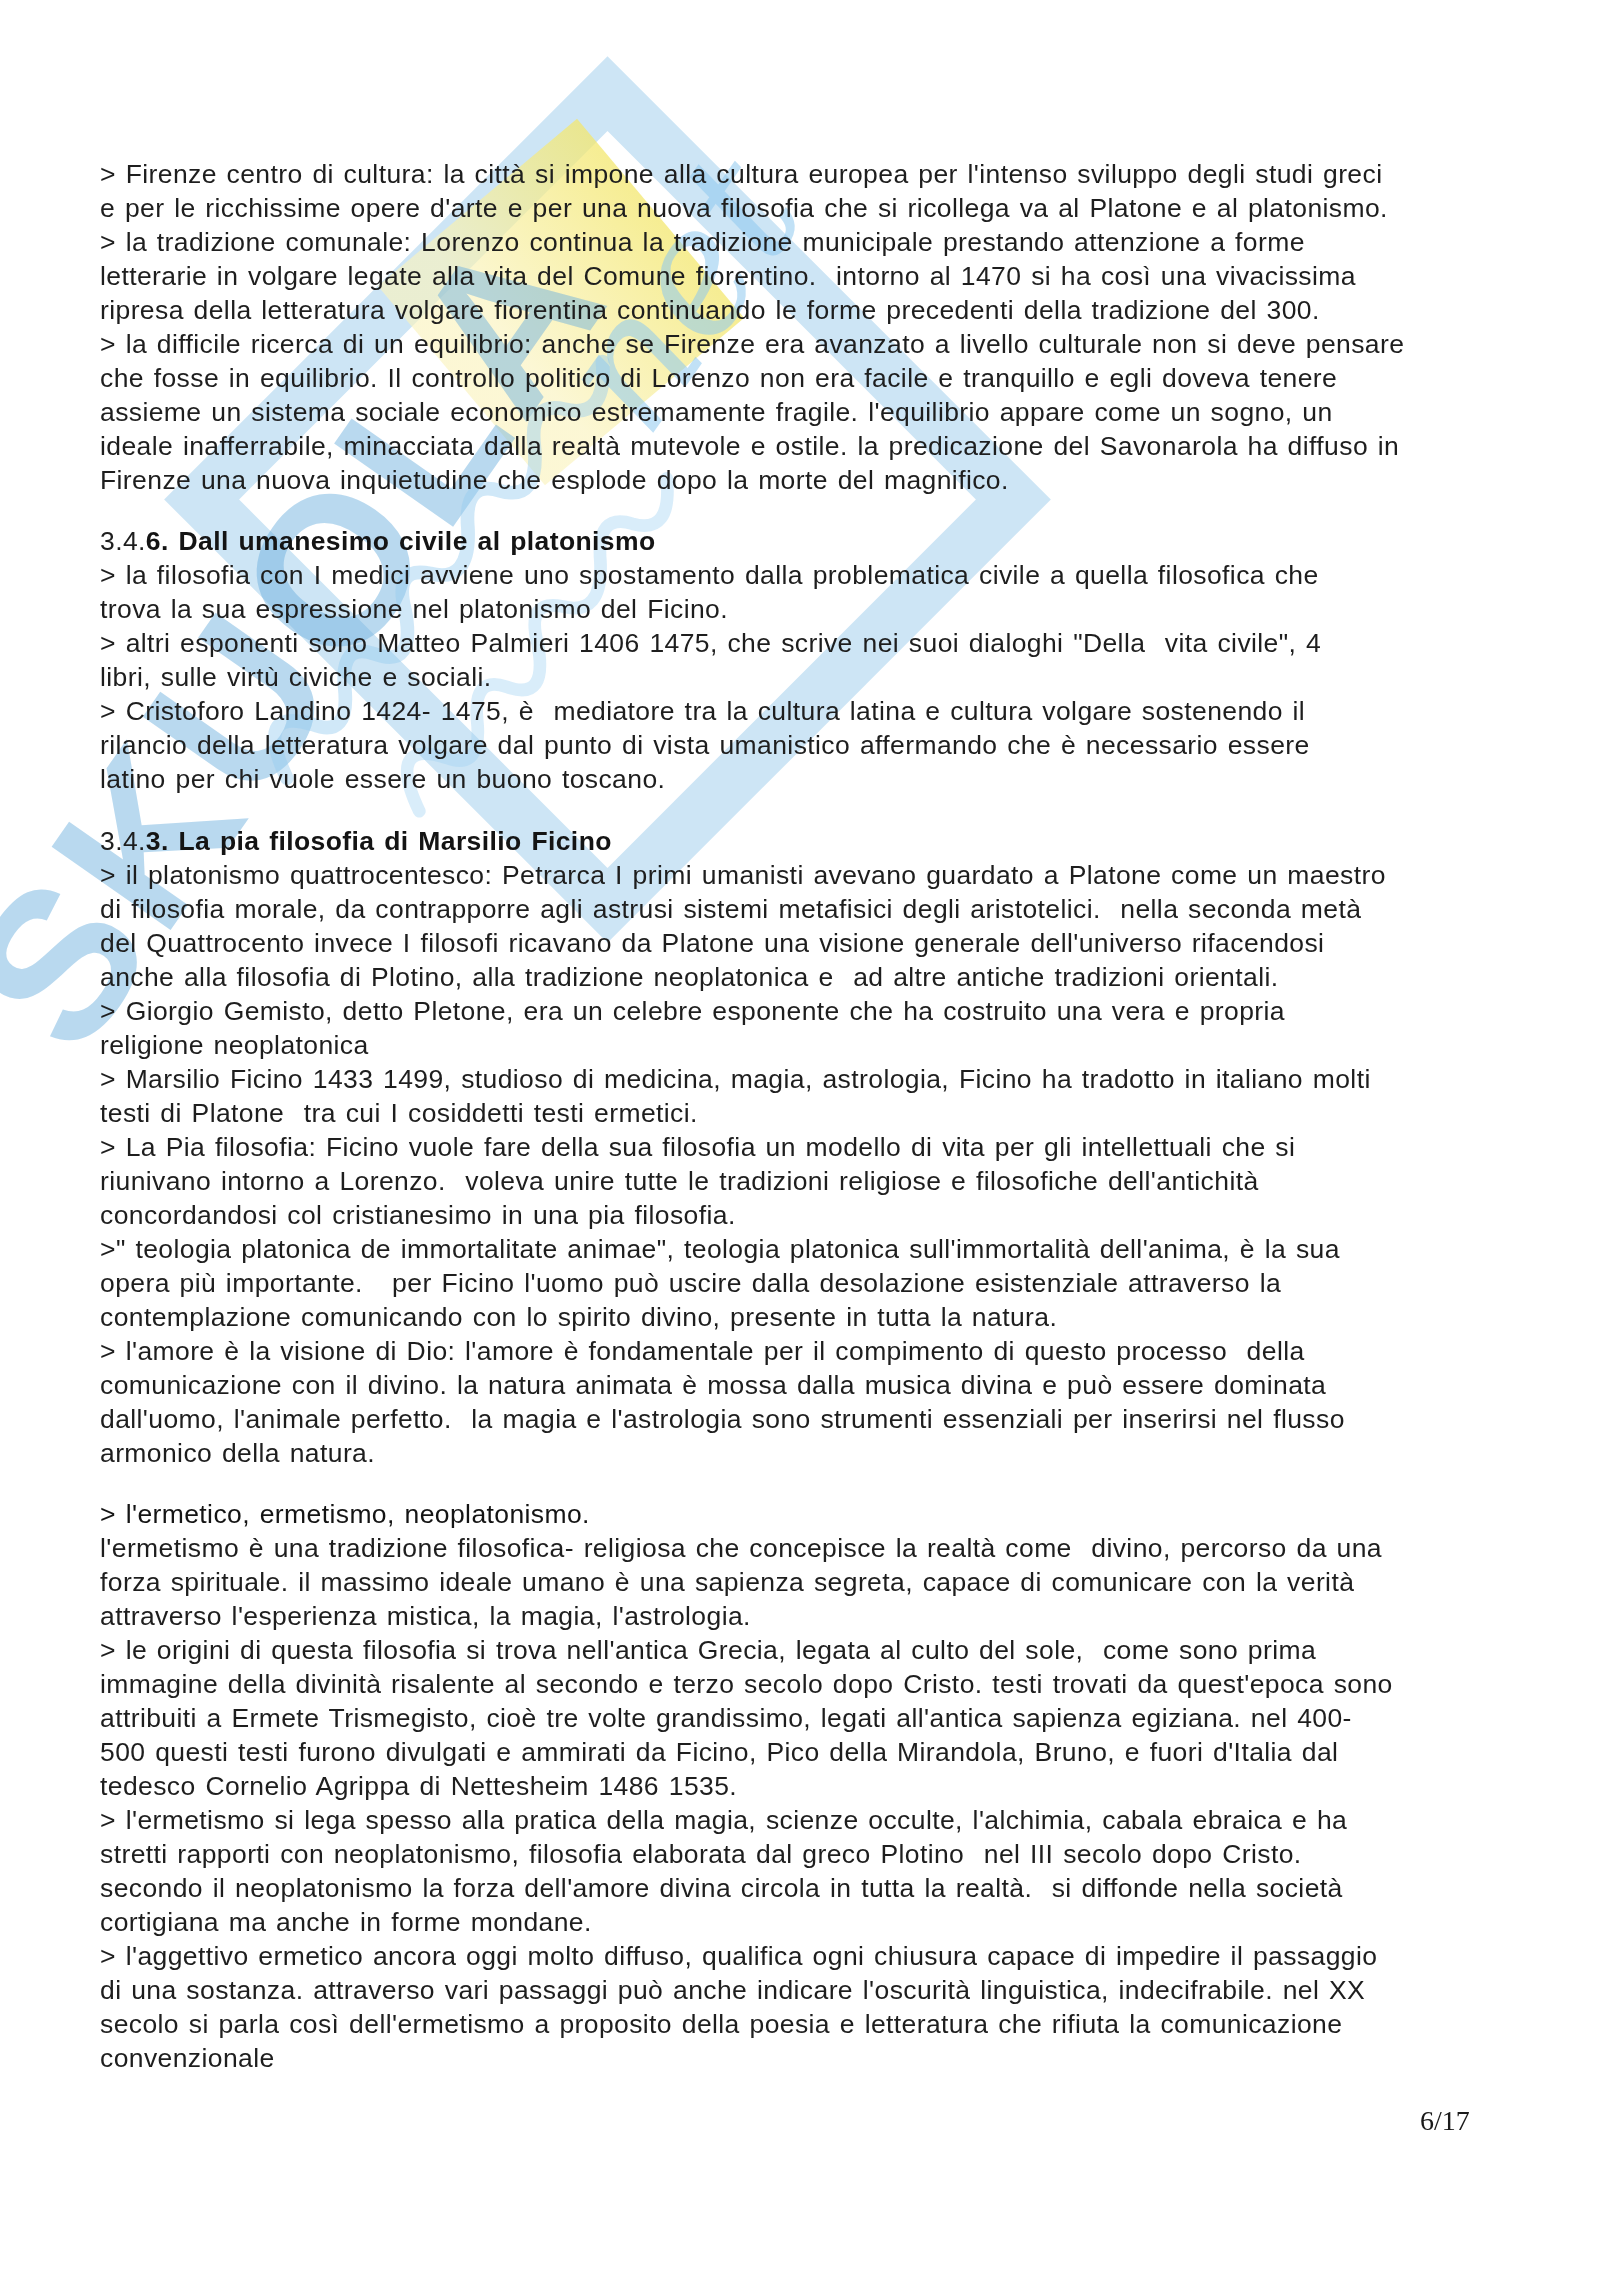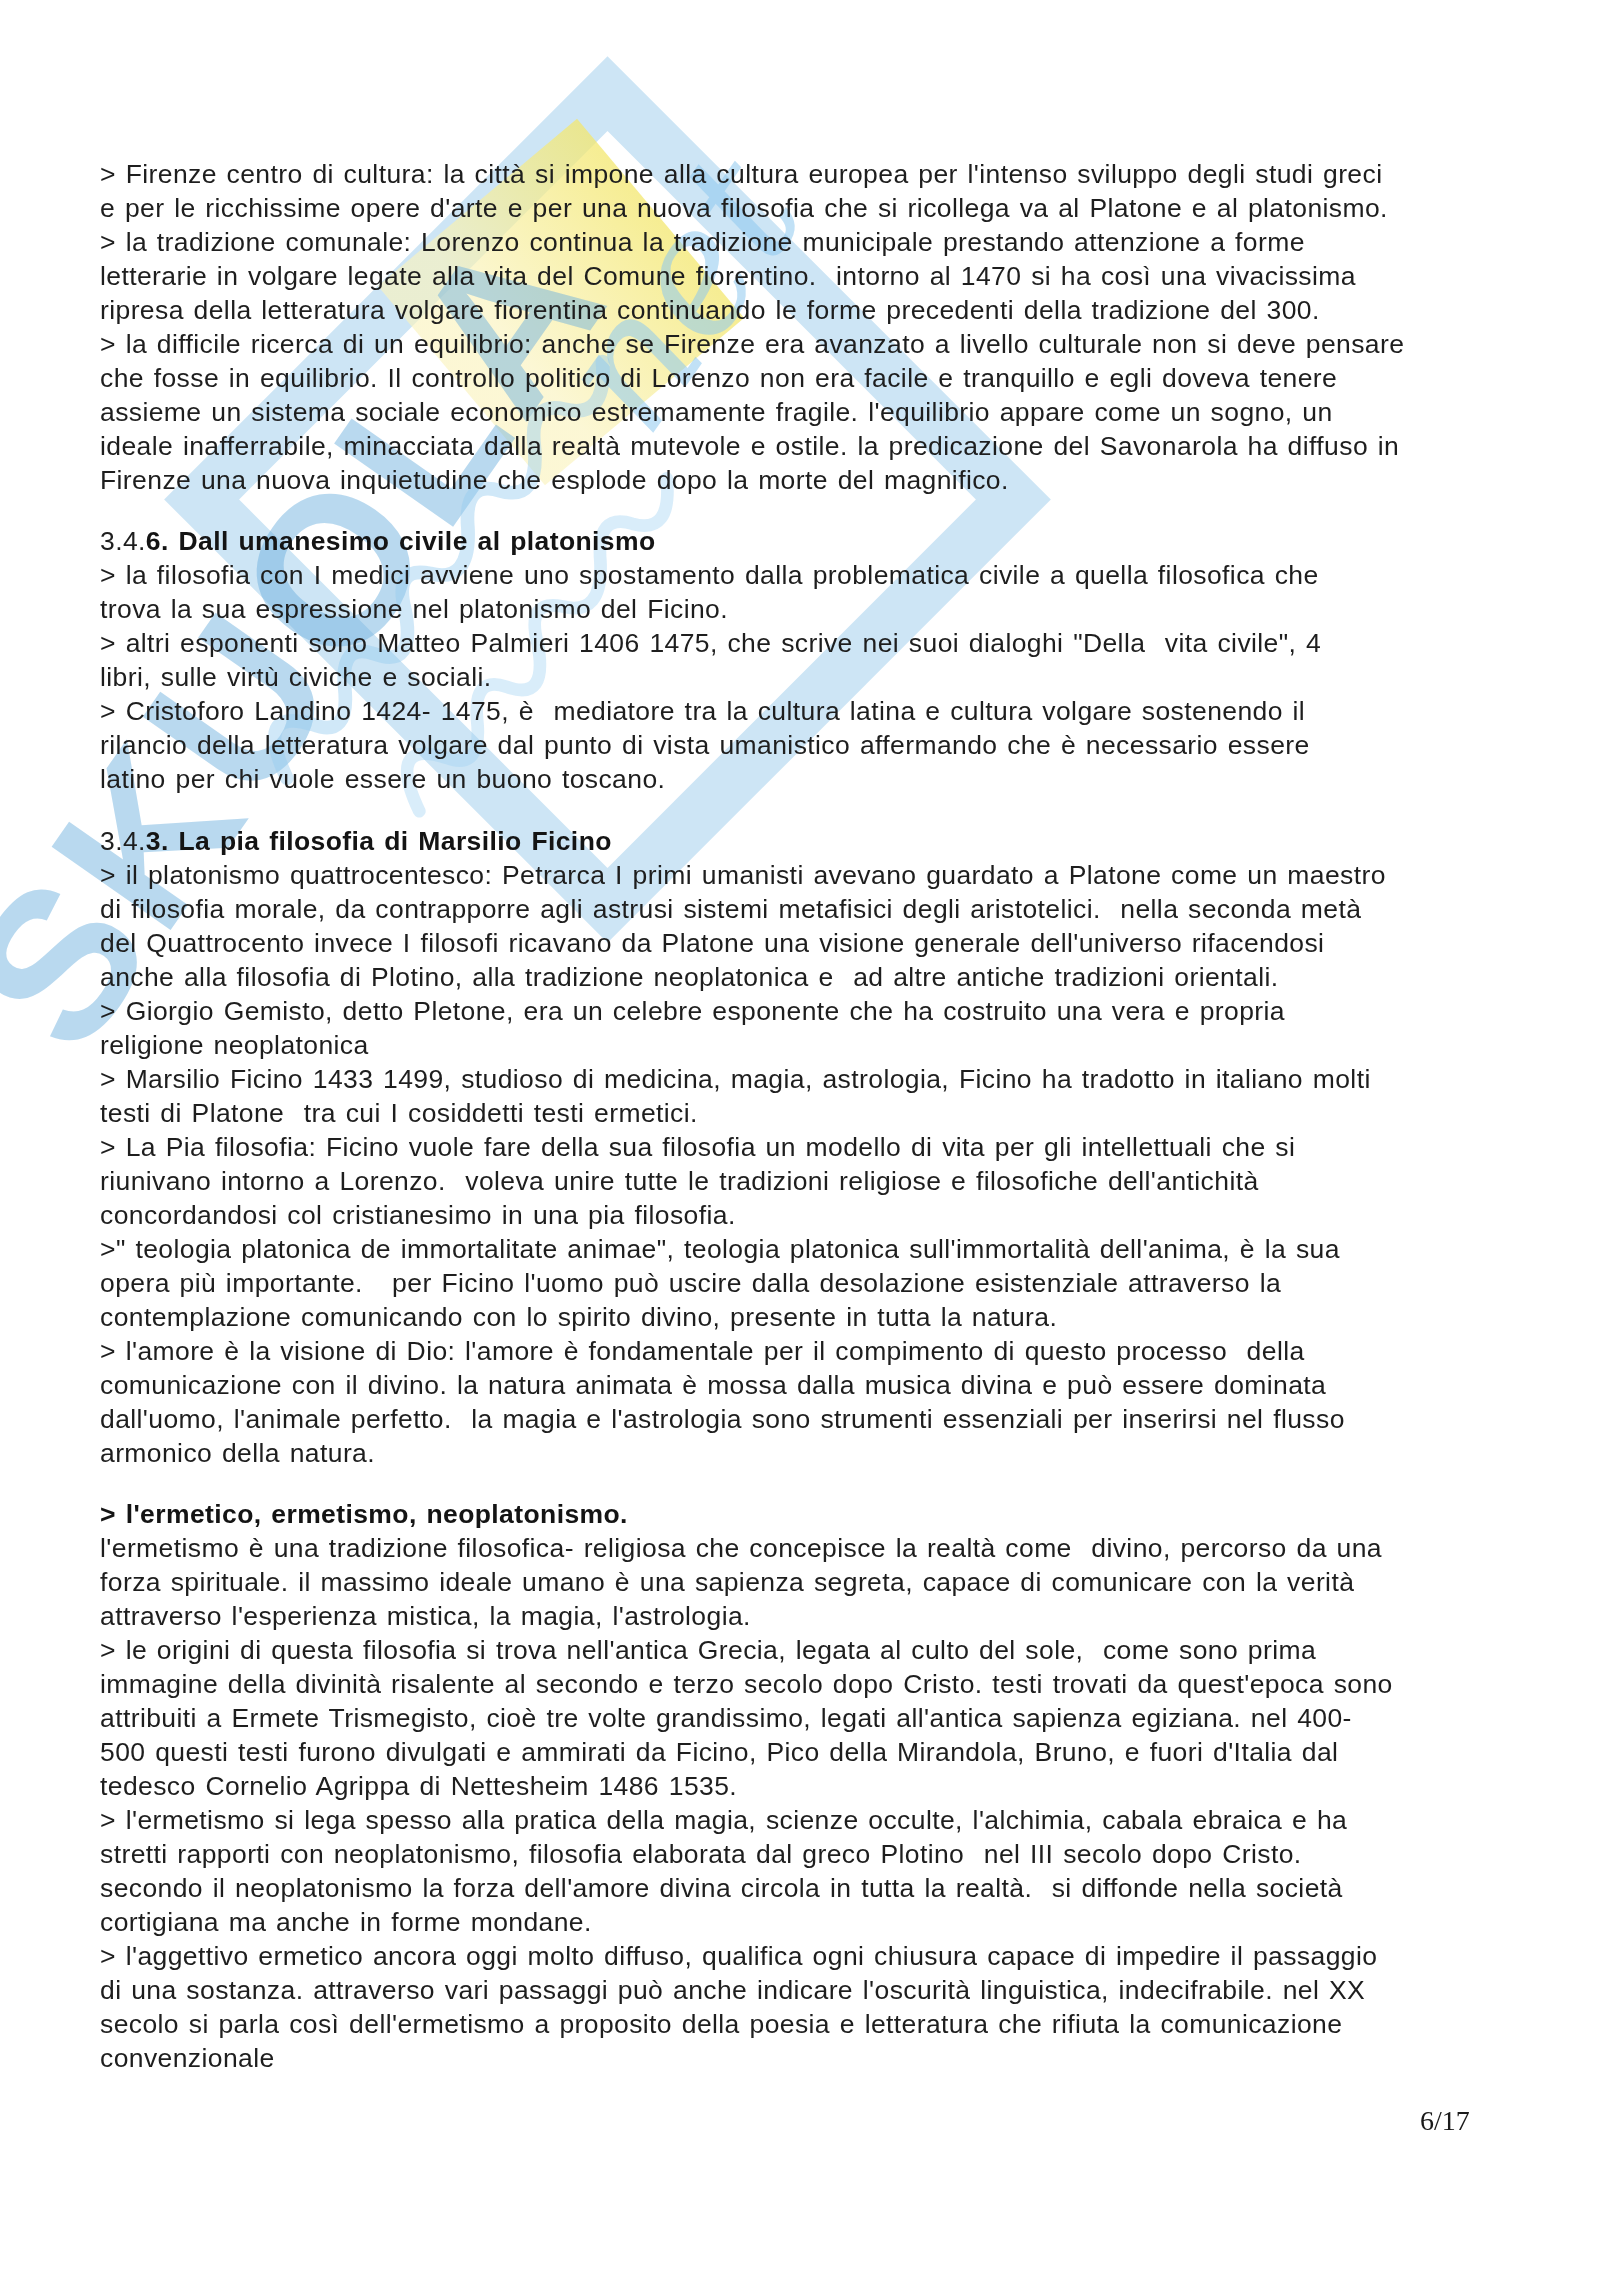--- a/index.html
+++ b/index.html
@@ -56,21 +56,21 @@
     left:100px;top:157px;width:1441px;
     font-size:26.5px;
     line-height:34px;
     letter-spacing:0.4px;
     word-spacing:2px;
     color:#1e1e1e;
   }
   .para{white-space:pre-wrap;margin:0;}
   .sec-heading{margin:27.4px 0 0 0;white-space:pre-wrap;}
   .sec-heading .bold{font-weight:bold;color:#141414;}
-  .bold-line{font-weight:bold;color:#141414;}
+  .bold-line{font-weight:normal;color:#141414;}
   
   .page-number{
     position:absolute;z-index:1;
     left:1420px;top:2105px;
     font-family:"Liberation Serif",serif;
     font-size:28px;
     color:#1a1a1a;
   }
 </style>
 </head>

